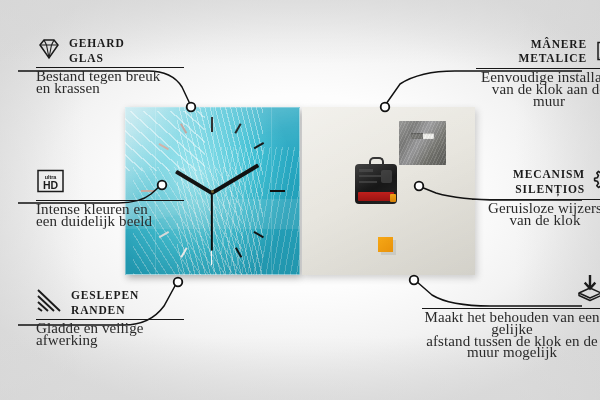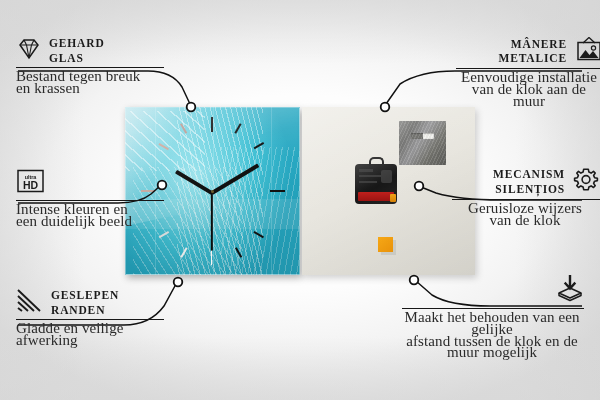--- a/index.html
+++ b/index.html
@@ -18,21 +18,21 @@
       radial-gradient(ellipse 62% 58% at 50% 48%, #ffffff 0%, #fdfdfd 42%, #f3f3f3 68%, #e4e4e4 88%, #dcdcdc 100%);
   }
   .bg-vig {
     position:absolute; inset:0;
     background:
       linear-gradient(to bottom, rgba(214,214,214,.55) 0%, rgba(255,255,255,0) 16%, rgba(255,255,255,0) 84%, rgba(214,214,214,.5) 100%),
       linear-gradient(to right, rgba(214,214,214,.45) 0%, rgba(255,255,255,0) 14%, rgba(255,255,255,0) 86%, rgba(210,210,210,.45) 100%);
   }
 
   
-  .feature { position:absolute; }
+  .feature { position:absolute;margin-left:20px; }
   .feat-head { display:flex; align-items:center; gap:7px; }
   .feat-head.right { flex-direction:row; justify-content:flex-end; }
   .feat-title {
     font-size:11.5px; font-weight:700; letter-spacing:.85px;
     line-height:14.5px; color:#1b1b1b; text-transform:uppercase;
     white-space:pre-line;
   }
   .feat-title.ta-right { text-align:right; }
   .rule { height:1.4px; background:#171717; margin-top:2px; }
   .feat-desc {

